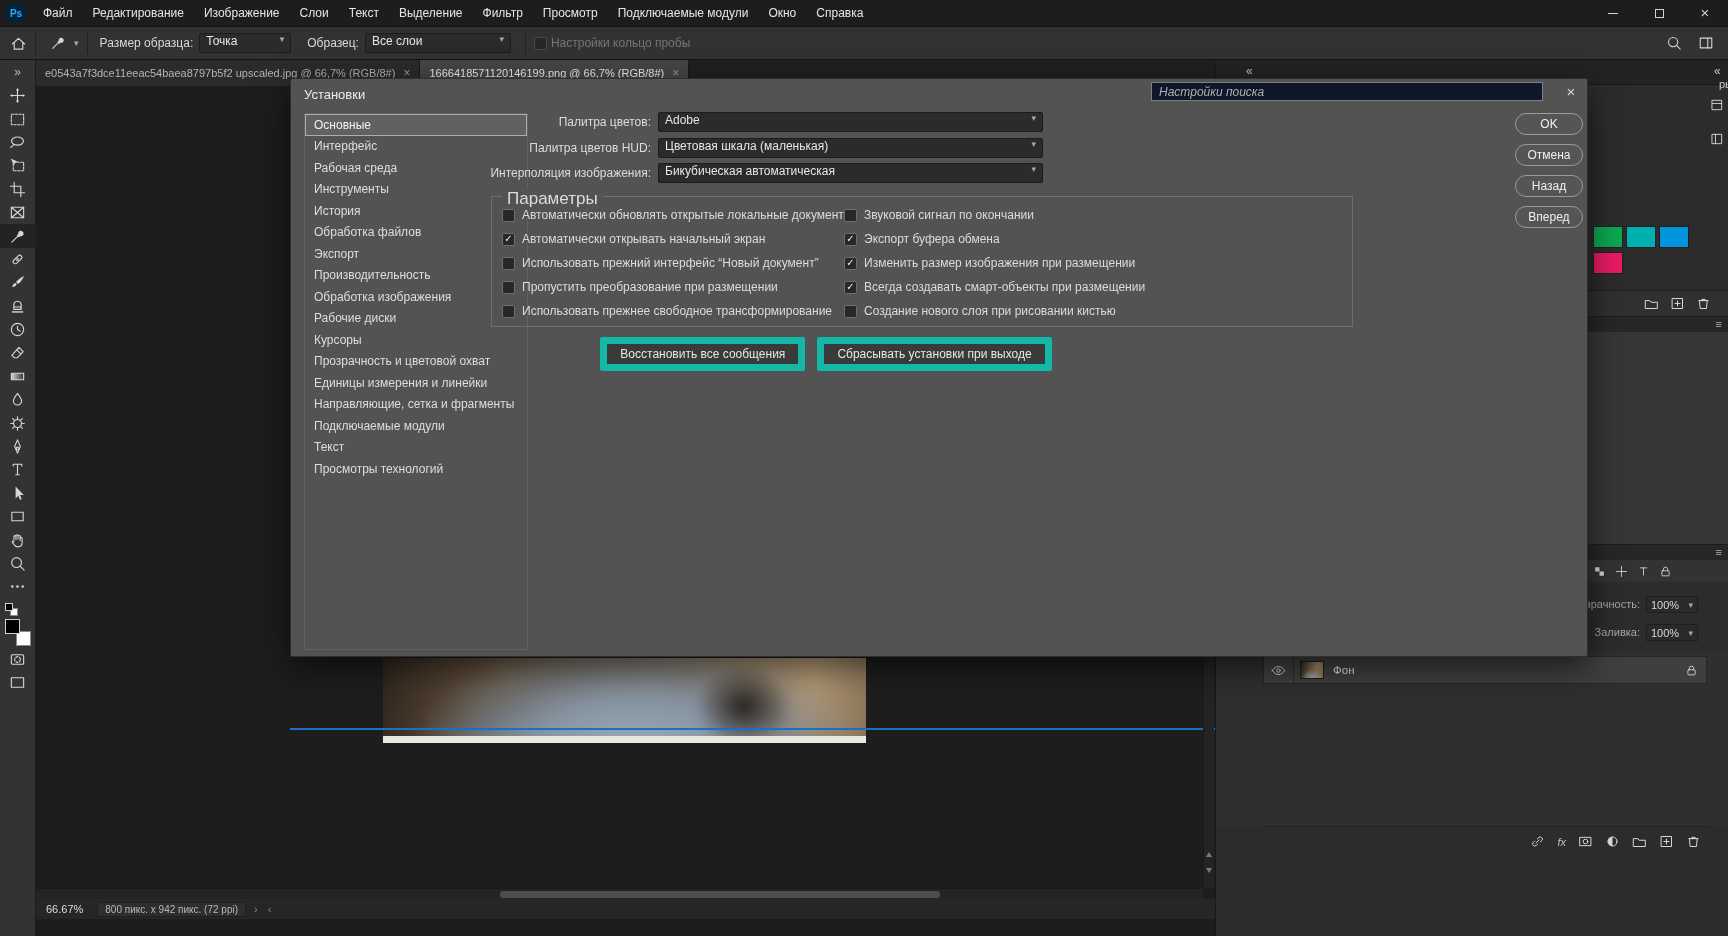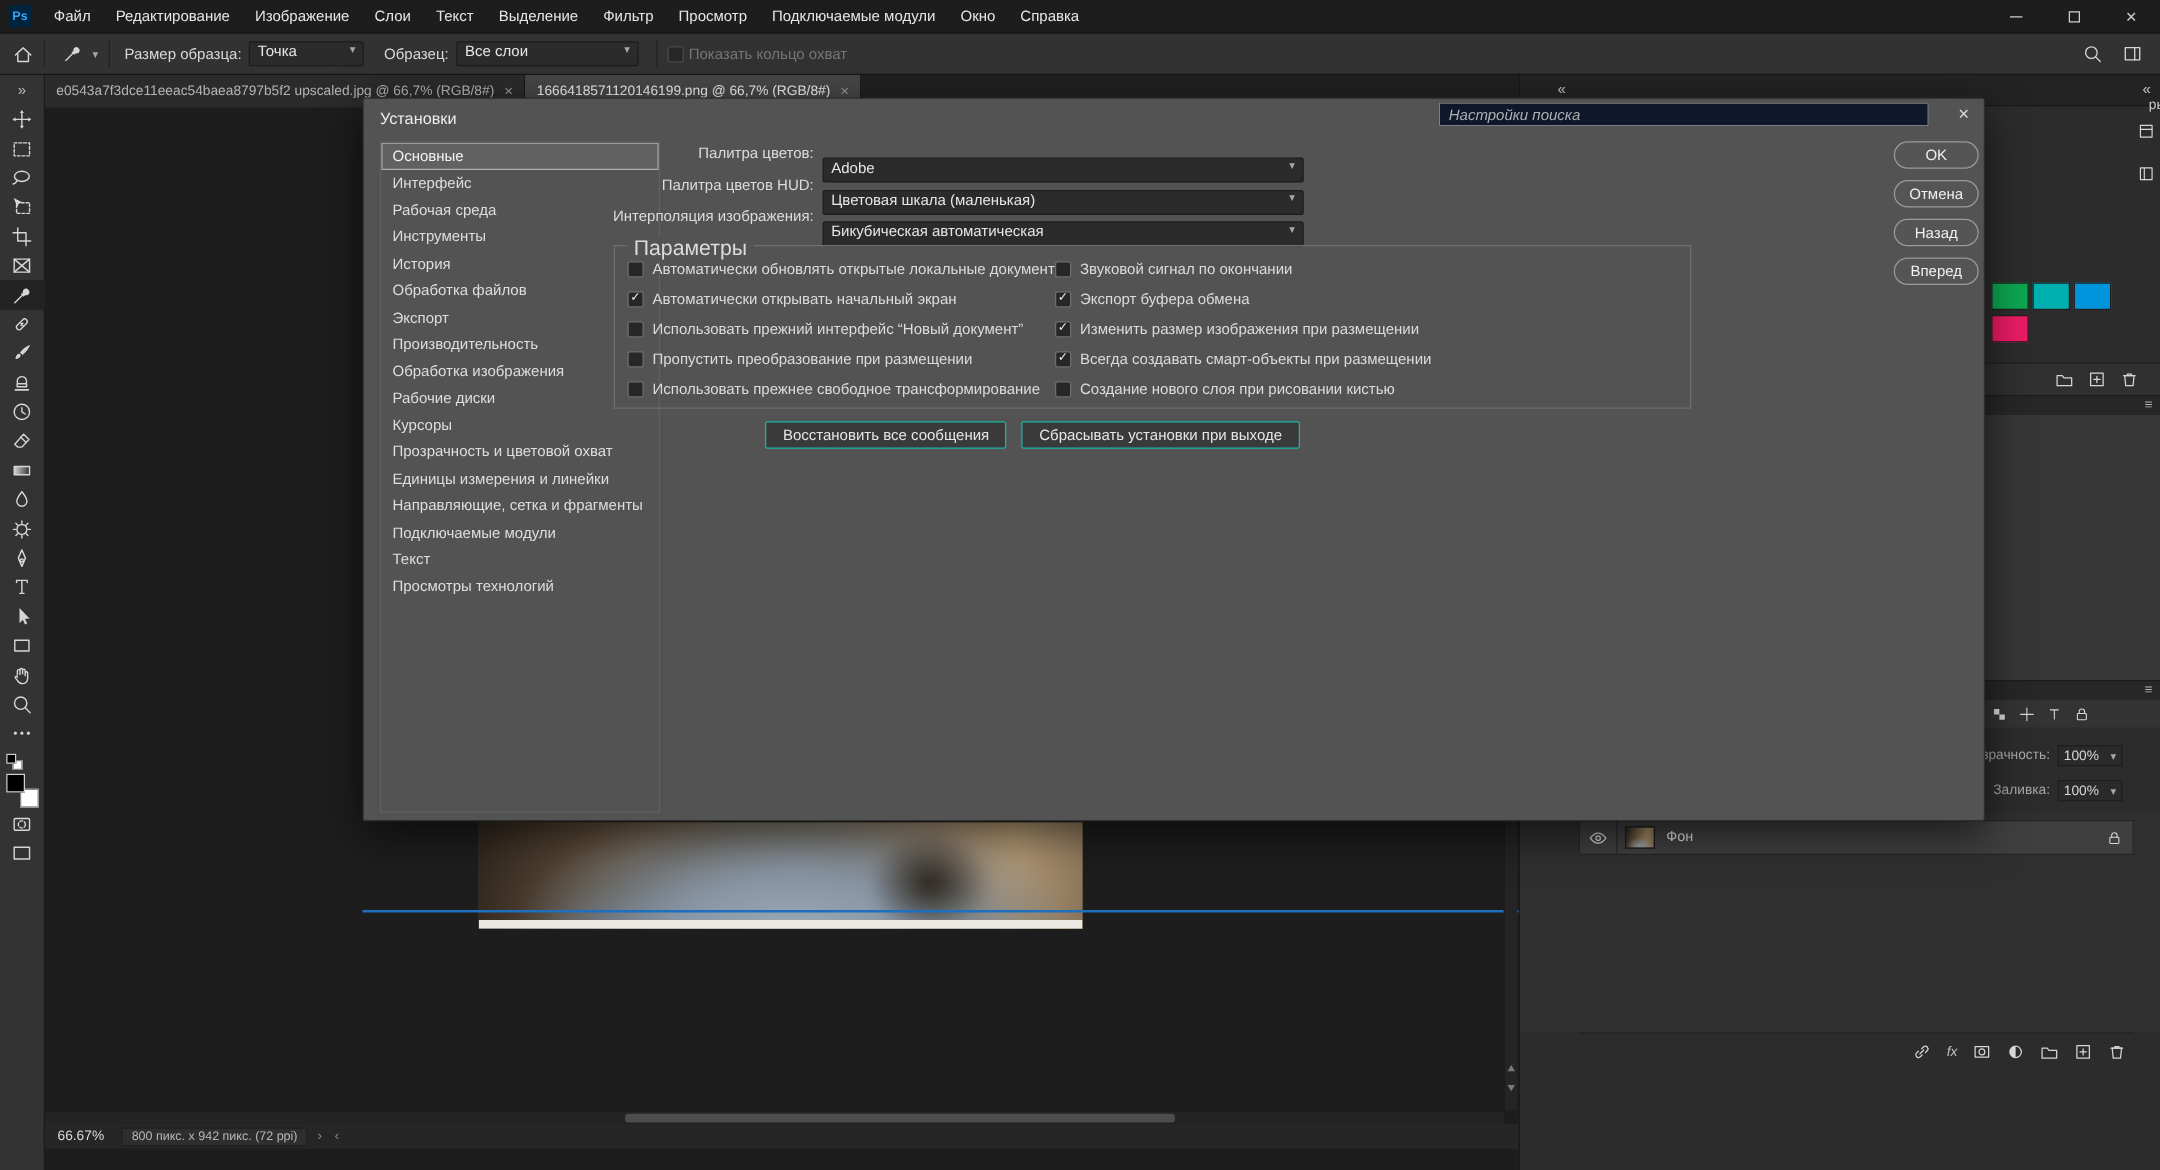--- a/index.html
+++ b/index.html
@@ -117,30 +117,30 @@
   .dlg-title{position:absolute;left:13px;top:8px;font-size:13px;color:#ececec}
   .dlg-search{position:absolute;left:860px;top:3px;width:392px;height:19px;background:#0f172a;border:1px solid #7f7f7f;color:#e0e0e0;font-size:12px;padding:0 7px;font-family:"Liberation Sans",sans-serif}
   .dlg-search::placeholder{color:#b0b0b0;font-style:italic}
   .dlg-close{position:absolute;left:1270px;top:3px;width:20px;height:18px;color:#d8d8d8;font-size:15px;display:flex;align-items:center;justify-content:center}
   .dlg-close::after{content:"×"}
   .dlg-sidebar{position:absolute;left:13px;top:34px;width:224px;height:537px;border:1px solid #616161;overflow:hidden}
   .cat{height:21.5px;display:flex;align-items:center;padding-left:9px;color:#dedede;font-size:12px;white-space:nowrap}
   .cat.selected{background:#616161;box-shadow:inset 0 0 0 1px #aeaeae;color:#f2f2f2}
   .field-row{position:absolute;height:20px}
   .field-label{position:absolute;left:180px;width:180px;text-align:right;top:3px;color:#dcdcdc;font-size:12px;white-space:nowrap}
-  .field-select{position:absolute;left:367px;top:14px;width:385px}
+  .field-select{position:absolute;left:367px;top:0;width:385px}
   .group{position:absolute;left:200px;top:117px;width:862px;height:131px;border:1px solid #6e6e6e}
   .group-title{position:absolute;top:-8px;left:10px;background:#535353;padding:0 5px;color:#dcdcdc;font-size:17px}
   .cb-col{position:absolute;top:6px}
   .cb-col.leftcol{left:10px}
   .cb-col.rightcol{left:352px}
   .cb-row{height:24px;display:flex;align-items:center}
   .cb-label{margin-left:7px;color:#dcdcdc;font-size:12px;white-space:nowrap}
   .dlg-bottom-btns{position:absolute;left:0;top:258px;width:1070px;display:flex;justify-content:center;gap:12px}
-  .dark-btn{background:#3a3a3a;border:1px solid #14b8a6;color:#e6e6e6;font-size:12px;padding:3px 13px;border-radius:2px;white-space:nowrap}
+  .dark-btn{background:#3a3a3a;border:7px solid #14b8a6;color:#e6e6e6;font-size:12px;padding:3px 13px;border-radius:2px;white-space:nowrap}
   .nav-btn{position:absolute;left:1224px;width:68px;height:22px;border:1px solid #9a9a9a;border-radius:11px;background:#555555;color:#f0f0f0;font-size:12px;display:flex;align-items:center;justify-content:center}
 </style>
 </head>
 <body>
 
 <div class="screen">
 
   <div class="abs canvas">
     <div class="abs photo" style="left:347px;top:572px">
       <div class="photo-inner"></div>
@@ -504,21 +504,21 @@
       <span>Точка</span>
       <span class="chev"></span>
     </div>
     <span class="opt-label" style="margin-left:16px">Образец:</span>
     <div class="select" style="width:146px">
       <span>Все слои</span>
       <span class="chev"></span>
     </div>
     <span class="opt-sep" style="margin-left:14px"></span>
     <span class="cb disabled"></span>
-    <span class="opt-label disabled">Показать кольцо охват</span>
+    <span class="opt-label disabled">Настройки кольцо пробы</span>
     <div class="right-icons">
       <svg class="ic" viewBox="0 0 18 18" width="16" height="16">
           <circle cx="8" cy="8" r="5.2"></circle>
           <path d="M11.8 11.8L16 16"></path>
         </svg>
       <svg class="ic" viewBox="0 0 18 18" width="16" height="16">
           <rect x="2.5" y="3.5" width="13" height="11"></rect>
           <path d="M11 3.5v11"></path>
         </svg>
     </div>

